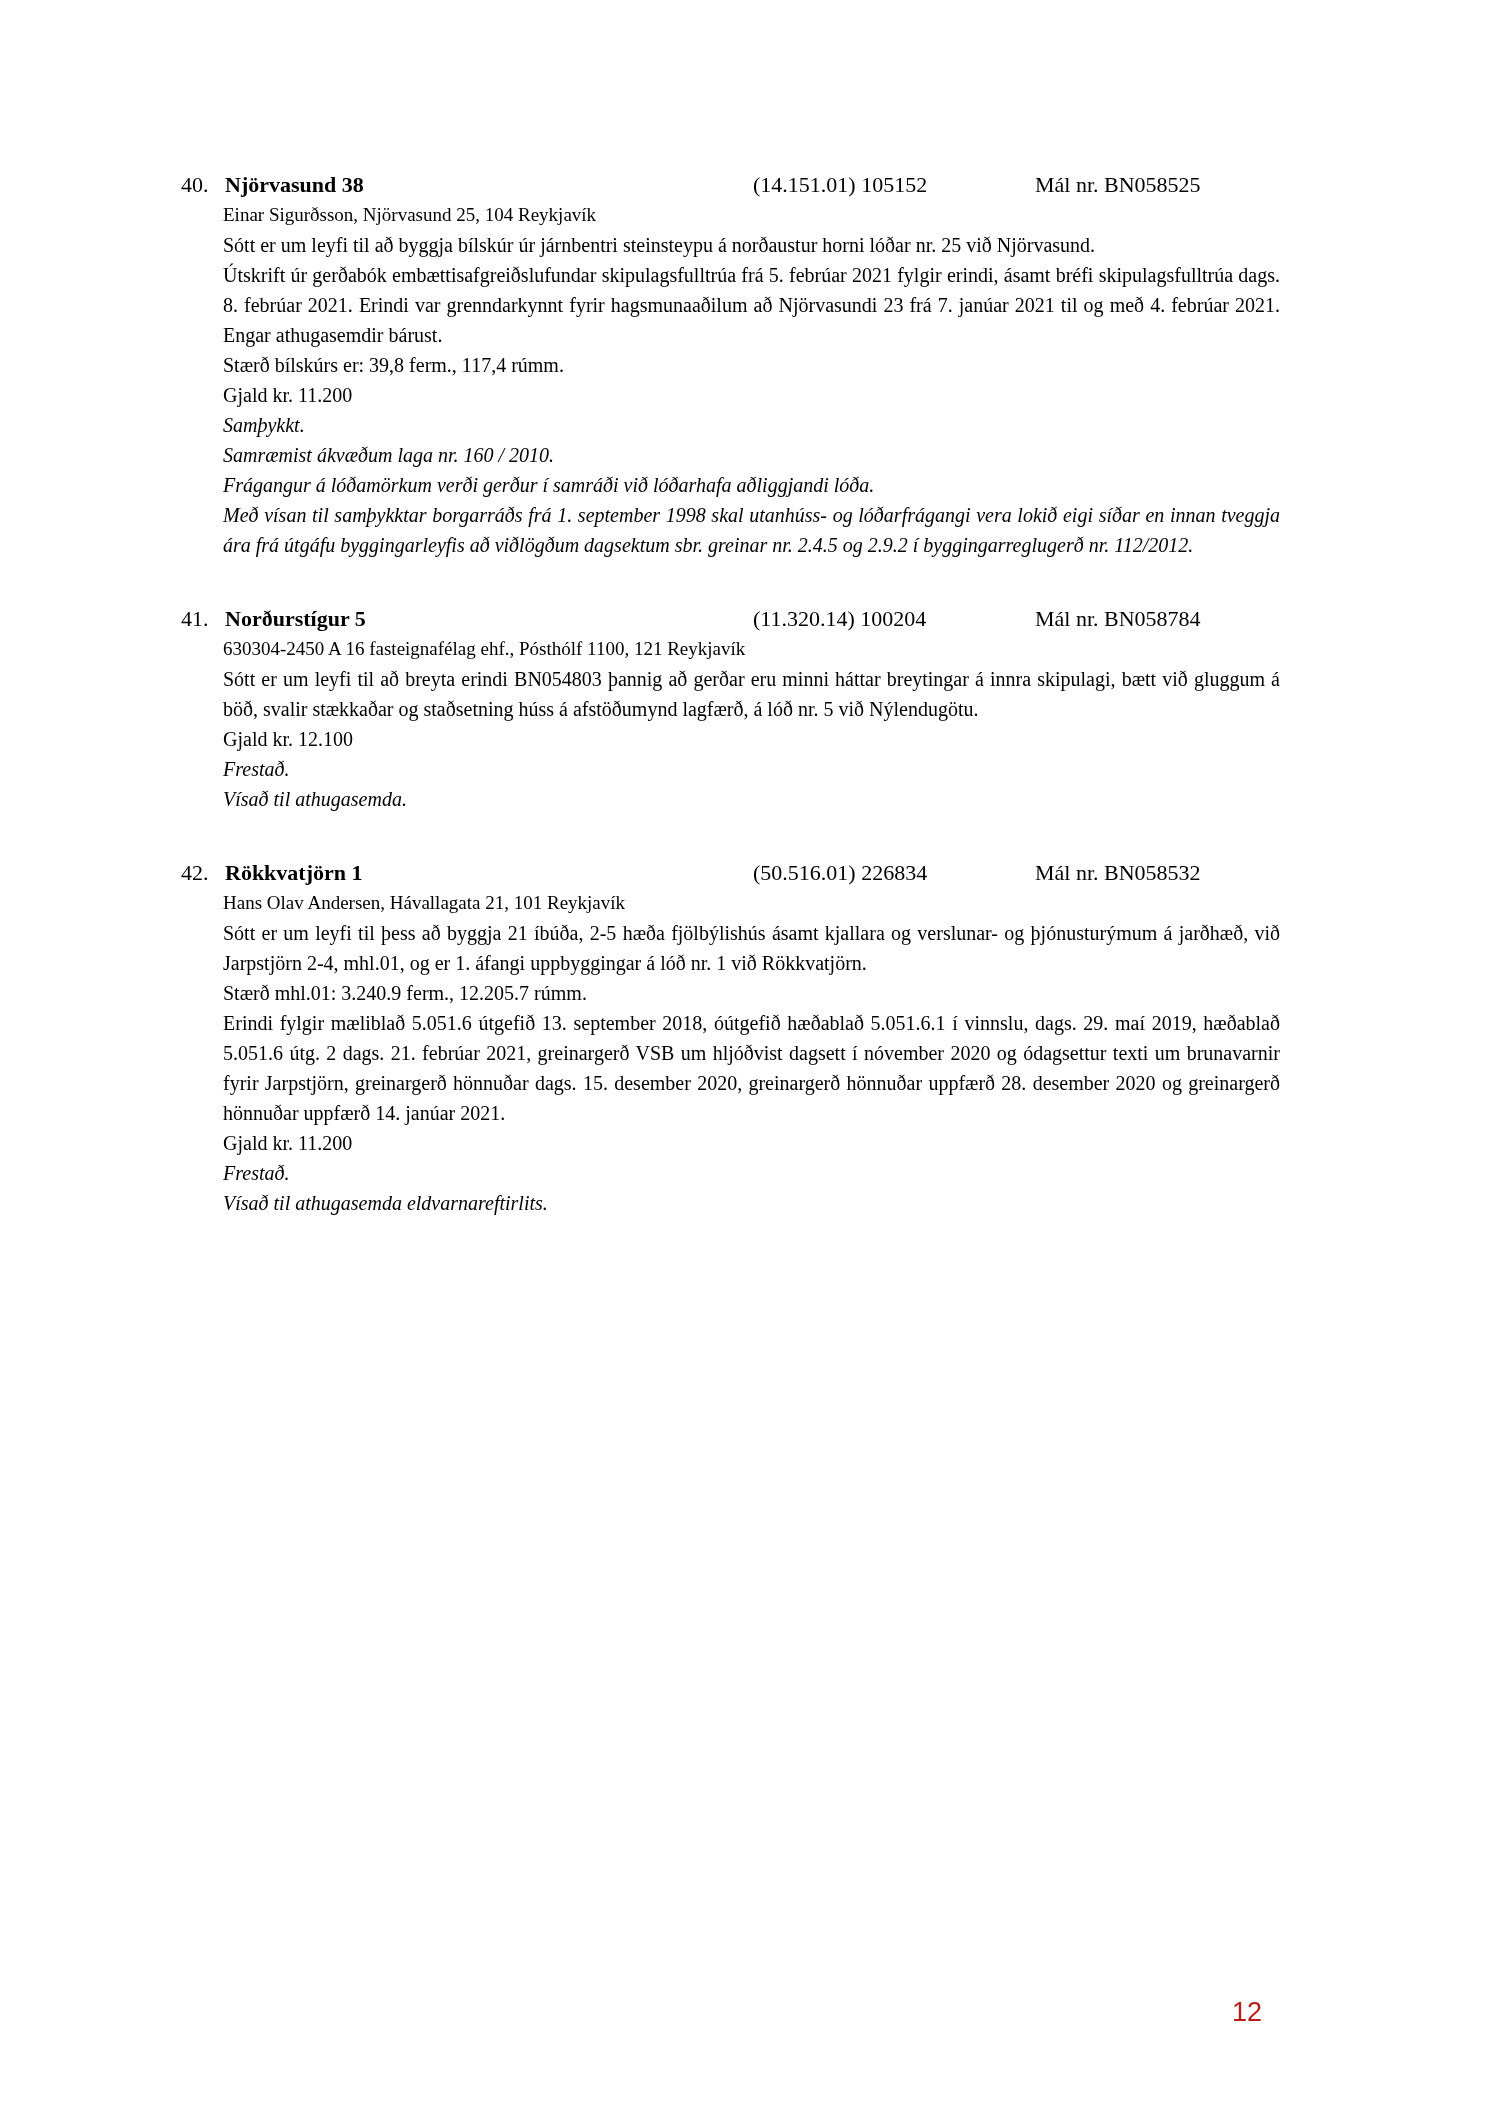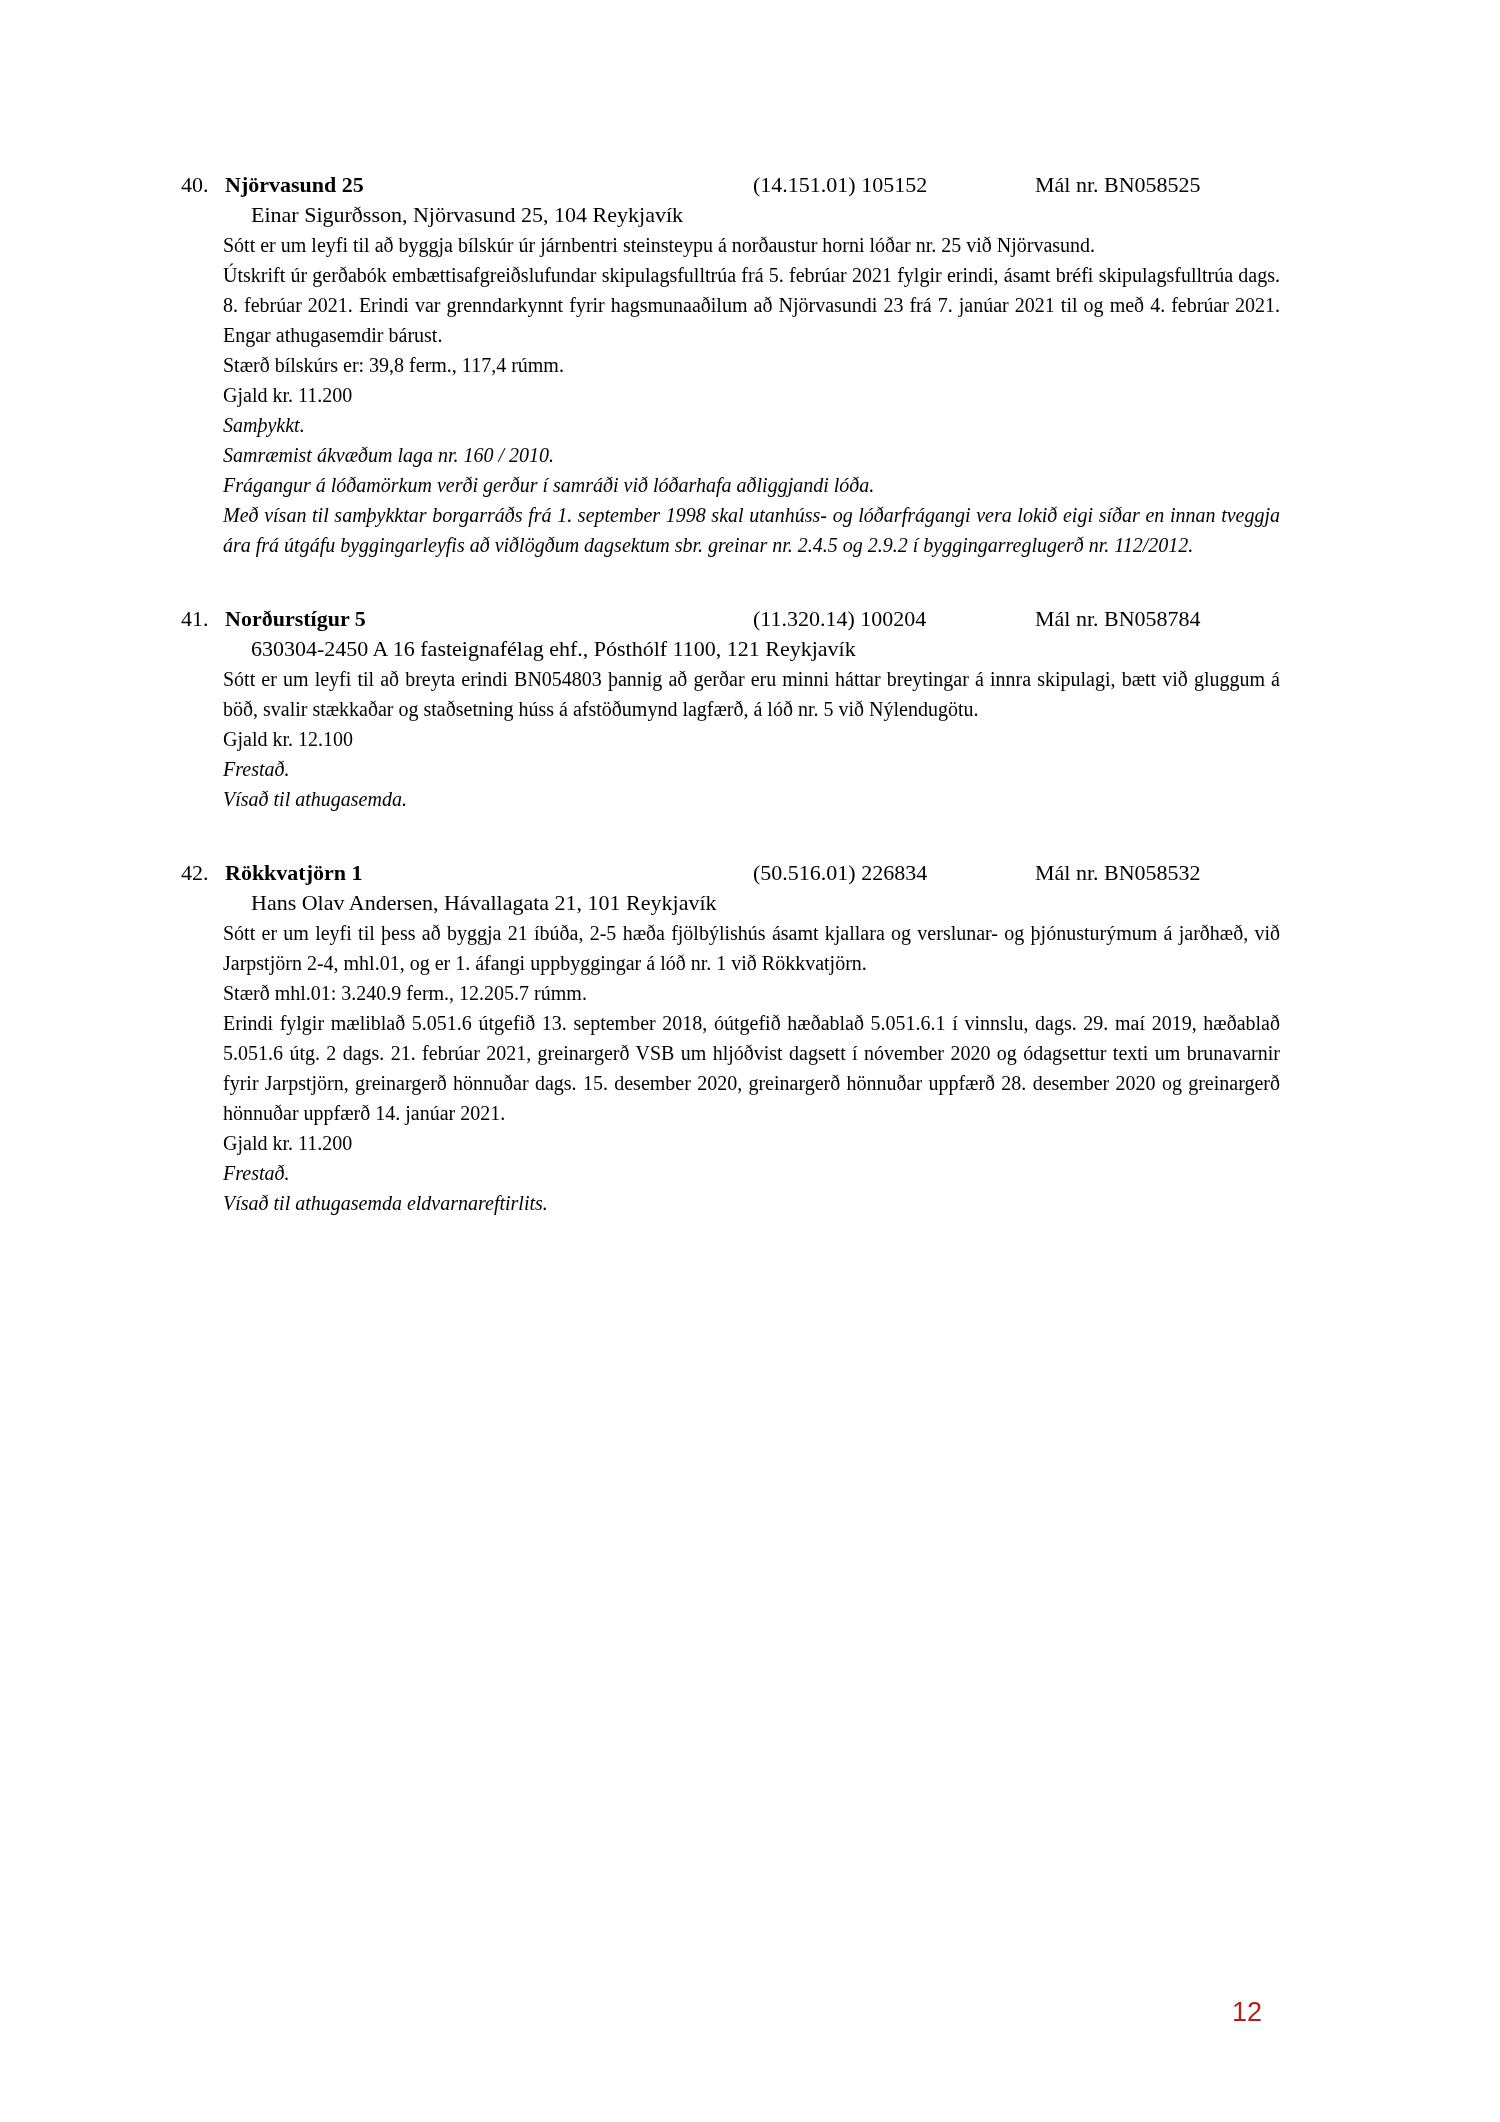--- a/index.html
+++ b/index.html
@@ -49,23 +49,22 @@
     position: absolute;
     left: 530px;
     top: 0;
   }
   .item-case {
     position: absolute;
     left: 812px;
     top: 0;
   }
   .item-applicant {
-    font-size: 22px;
+    font-size: 19px;
     line-height: 30px;
-    margin-left: 28px;
   }
   .para {
     margin: 0;
     font-size: 20px;
     line-height: 30px;
     text-align: justify;
   }
   .para.italic {
     font-style: italic;
   }
@@ -80,21 +79,21 @@
   }
 </style>
 </head>
 <body>
 
 <div class="page">
   <main class="items" id="items-container">
   <section class="item">
     <div class="item-header">
       <span class="item-number">40.</span>
-      <span class="item-title">Njörvasund 25</span>
+      <span class="item-title">Njörvasund 38</span>
       <span class="item-reference">(14.151.01) 105152</span>
       <span class="item-case">Mál nr. BN058525</span>
     </div>
     <div class="item-applicant">Einar Sigurðsson, Njörvasund 25, 104 Reykjavík</div>
     <div class="item-paragraphs">
           <p class="para normal">Sótt er um leyfi til að byggja bílskúr úr járnbentri steinsteypu á norðaustur horni lóðar nr. 25 við Njörvasund.</p>
           <p class="para normal">Útskrift úr gerðabók embættisafgreiðslufundar skipulagsfulltrúa frá 5. febrúar 2021 fylgir erindi, ásamt bréfi skipulagsfulltrúa dags. 8. febrúar 2021. Erindi var grenndarkynnt fyrir hagsmunaaðilum að Njörvasundi 23 frá 7. janúar 2021 til og með 4. febrúar 2021. Engar athugasemdir bárust.</p>
           <p class="para normal">Stærð bílskúrs er: 39,8 ferm., 117,4 rúmm.</p>
           <p class="para normal">Gjald kr. 11.200</p>
           <p class="para italic">Samþykkt.</p>

